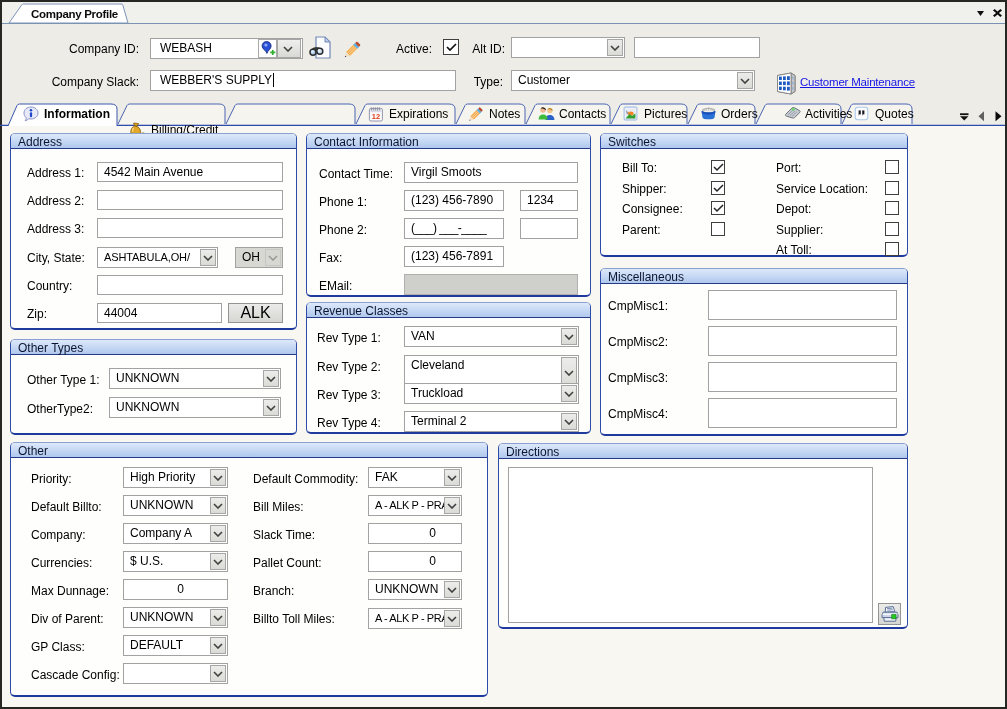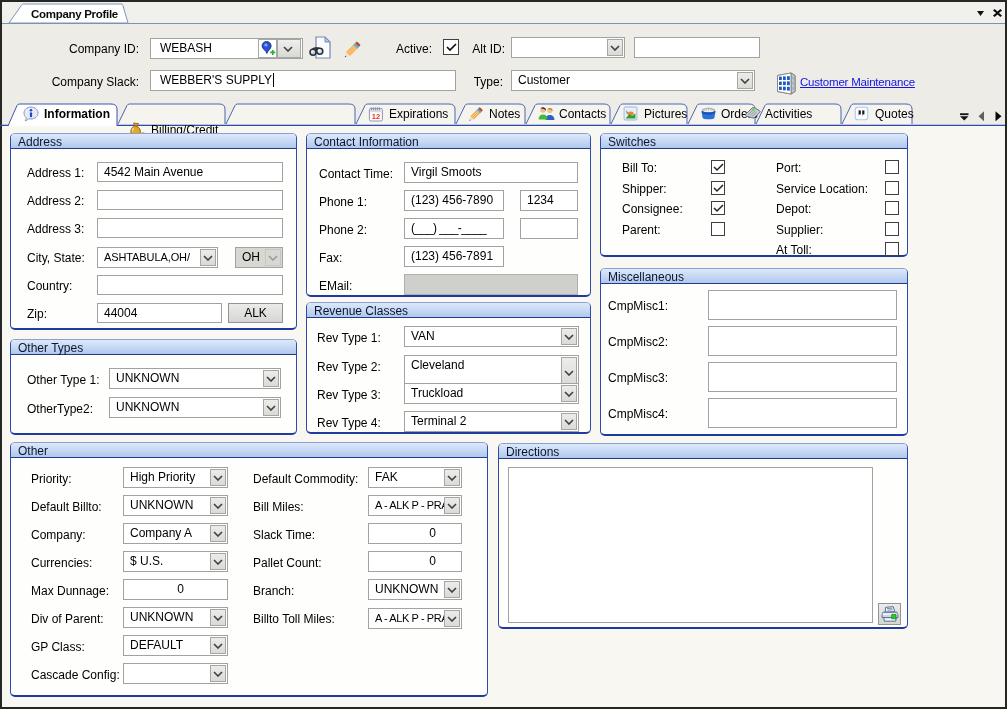--- a/index.html
+++ b/index.html
@@ -16,21 +16,21 @@
 .r{text-align:right;}
 .tb{position:absolute;background:#fff;border:1px solid #a2a2a2;box-sizing:border-box;font-size:12px;line-height:18px;padding:0 0 0 6px;white-space:nowrap;overflow:hidden;}
 .tb.dis{background:#cfcfcb;}
 .dd{position:absolute;background:#fff;border:1px solid #a2a2a2;box-sizing:border-box;font-size:12px;line-height:19px;padding:0 0 0 6px;white-space:nowrap;overflow:hidden;}
 .ddbtn{position:absolute;right:1px;top:1px;bottom:1px;width:16px;background:linear-gradient(#ececea,#dadad6);border:1px solid #a6a6a4;box-sizing:border-box;}
 .ddbtn svg{position:absolute;left:2px;top:50%;margin-top:-3px;}
 .chev{stroke:#404040;stroke-width:1.6;fill:none;}
 .chk{position:absolute;width:14px;height:14px;background:#fff;border:1px solid #3f3f3f;box-sizing:border-box;}
 .grp{position:absolute;background:#fefefd;border:1px solid #2e4ba8;border-top-color:#8aa0d0;border-bottom:2px solid #1e3a9e;border-radius:5px;box-sizing:border-box;}
 .ghdr{position:absolute;left:0;top:0;right:0;height:13px;background:linear-gradient(#dde9fa,#b0c8ee);border-bottom:1px solid #253a86;border-radius:4px 4px 0 0;color:#0c1530;padding:1px 0 0 7px;box-sizing:content-box;font-size:12px;}
-.btn{position:absolute;background:linear-gradient(#ebebe9,#d6d6d2);border:1px solid #949494;box-sizing:border-box;text-align:center;font-size:12px;line-height:18px;}
+.btn{position:absolute;background:linear-gradient(#ebebe9,#d6d6d2);border:1px solid #949494;box-sizing:border-box;text-align:center;font-size:16px;line-height:18px;}
 .tabtxt{position:absolute;top:4px;font-size:12px;white-space:nowrap;color:#000;}
 a.lnk{color:#1414e6;text-decoration:underline;font-size:12px;}
 </style>
 </head>
 <body>
 <div class="win"></div>
 
 <div class="titlestrip">
   <div class="titletab">
     <svg width="125" height="20" viewBox="0 0 125 20">
@@ -209,21 +209,21 @@
     </div>
     <div class="abs" style="left: 688px; top: 0px; width: 68px; height: 22px;">
       <span class="abs" style="left:12px;top:3px;"><svg width="17" height="14" viewBox="0 0 17 14">
           <path d="M2.6,3.6 Q8.5,0.6 14.6,3.6 L14.2,6.5 L3,6.5 Z" fill="#eeeeec" stroke="#9a9a98" stroke-width="0.8"></path>
           <path d="M4,2.6 v2.6 M6,1.9 v2.8 M8.5,1.6 v2.9 M11,1.9 v2.8 M13,2.6 v2.6" stroke="#b0b0ae" stroke-width="0.9"></path>
           <path d="M1.6,5 Q8.5,8 15.4,5 L14.6,11.2 Q14.4,12.6 12.8,12.9 Q8.5,13.8 4.2,12.9 Q2.6,12.6 2.4,11.2 Z" fill="#2a72d8"></path>
           <path d="M1.6,5 Q8.5,8 15.4,5 L15.1,7.3 Q8.5,10 1.9,7.3 Z" fill="#1a50b8"></path>
         </svg></span>
       <span class="tabtxt" style="left:33px;">Orders</span>
     </div>
-    <div class="abs" style="left: 732px; top: 0px; width: 107px; height: 22px;">
+    <div class="abs" style="left: 772px; top: 0px; width: 107px; height: 22px;">
       <span class="abs" style="left:12px;top:3px;"><svg width="17" height="13" viewBox="0 0 17 13">
           <path d="M1.5,8.5 L8,2 Q9,1.2 10.5,1.8 L15.5,4.6 Q16.6,5.4 15.8,6.4 L10.5,11.6 Q9.5,12.4 8.2,11.9 L2.2,10 Q1,9.4 1.5,8.5 Z" fill="#c8cdd4" stroke="#5f6670" stroke-width="0.9"></path>
           <path d="M4,8.8 L9,4 M6,9.6 L11,4.8 M8,10.4 L13,5.6" stroke="#8a929e" stroke-width="0.8"></path>
           <path d="M7.8,2.6 Q8.8,1.8 10,2.3 L11.5,3.1 L9.5,4.9 L7.3,3.4 Z" fill="#6cd86c"></path>
         </svg></span>
       <span class="tabtxt" style="left:33px;">Activities</span>
     </div>
     <div class="abs" style="left: 842px; top: 0px; width: 71px; height: 22px;">
       <span class="abs" style="left:12px;top:3px;"><svg width="15" height="15" viewBox="0 0 15 15">
           <rect x="0.7" y="0.7" width="13.6" height="13.6" rx="3" fill="#aac8ec"></rect>

